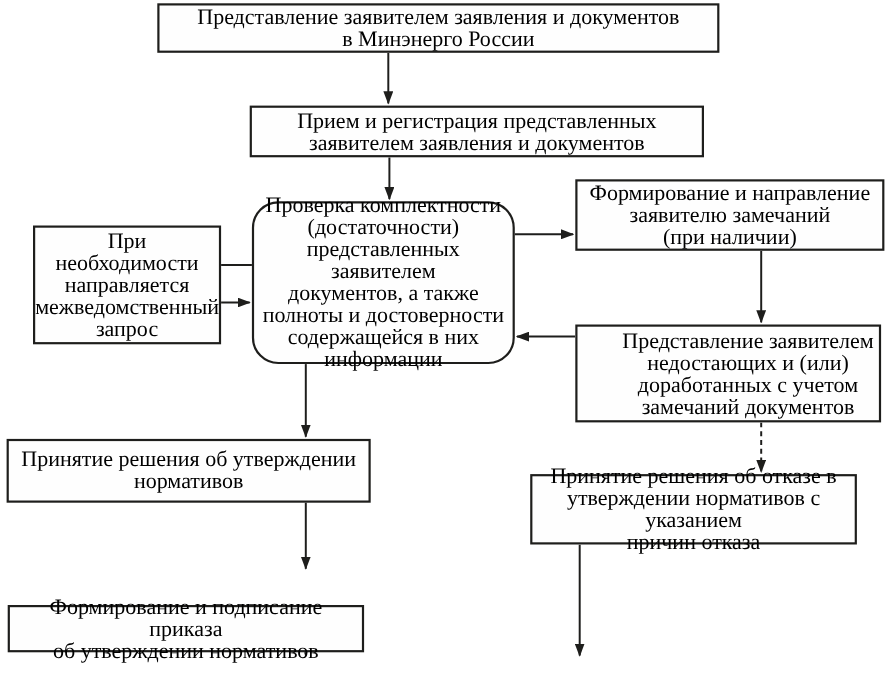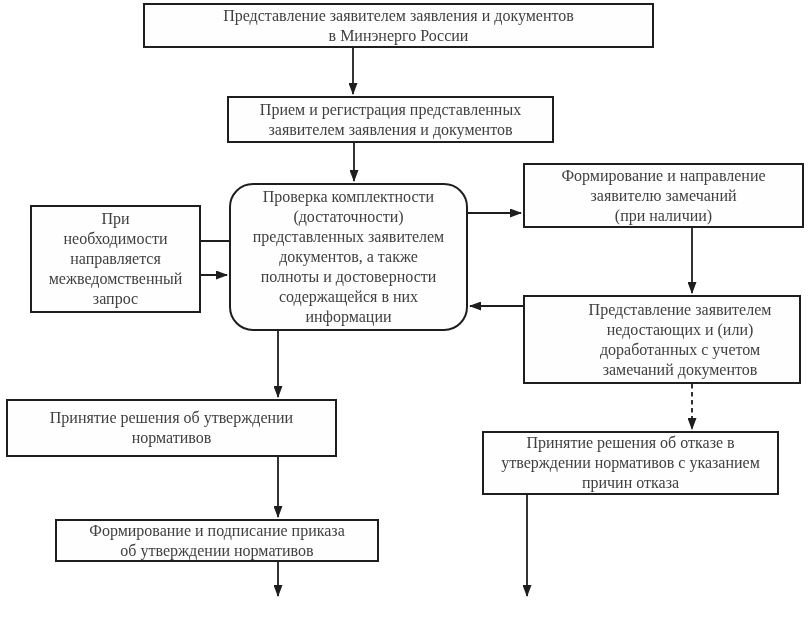--- a/index.html
+++ b/index.html
@@ -22,40 +22,40 @@
     top: 0;
     width: 810px;
     height: 625px;
     z-index: 1;
   }
   .node {
     position: absolute;
     box-sizing: border-box;
     border: 2px solid #1e1e1c;
     background: #fefefe;
-    color: #404040;
+    color: #000000;
     display: flex;
     align-items: center;
     justify-content: center;
     text-align: center;
     white-space: pre-line;
-    font-size: 16px;
+    font-size: 20px;
     line-height: 20px;
     padding: 1px 4px;
     z-index: 2;
   }
   
   #n-submission       { left: 143px; top:   3px; width: 511px; height:  45px; }
-  #n-reception        { left: 227px; top:  96px; width: 327px; height:  47px; font-family: Liberation Serif, serif; }
+  #n-reception        { left: 227px; top:  96px; width: 413px; height:  47px; font-family: Liberation Serif, serif; }
   #n-verification     { left: 229px; top: 183px; width: 239px; height: 148px; border-radius: 24px; }
   #n-interagency      { left:   7px; top: 205px; width: 171px; height: 108px; margin-left: 23px; }
   #n-remarks          { left: 523px; top: 163px; width: 281px; height:  65px; }
   #n-resubmission     { left: 523px; top: 295px; width: 278px; height:  89px; padding-left: 40px; }
   #n-approval         { left:   6px; top: 399px; width: 331px; height:  58px; }
-  #n-order            { left:   7px; top: 519px; width: 324px; height:  43px; margin-left: 48px; }
+  #n-order            { left:   7px; top: 550px; width: 324px; height:  43px; }
   #n-refusal          { left: 482px; top: 431px; width: 297px; height:  64px; }
   #n-notification     { left: 253px; top: 598px; width: 283px; height:  25px; }
 
   .edge {
     stroke: #1e1e1c;
     stroke-width: 1.8;
     fill: none;
   }
   .edge.dashed {
     stroke-dasharray: 4.5 3.5;

